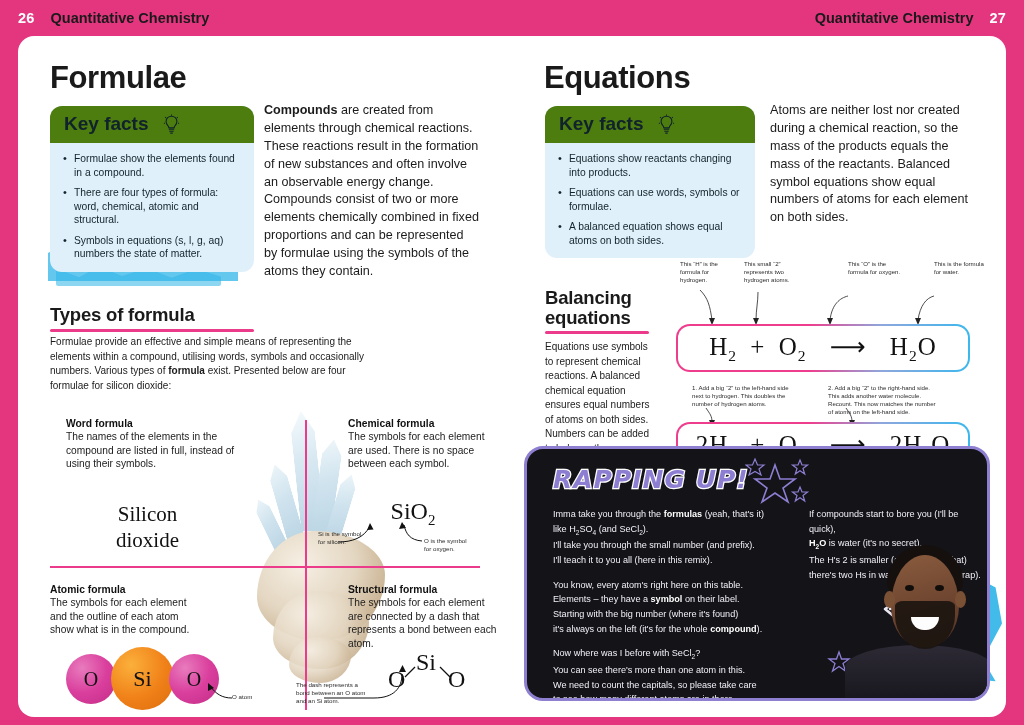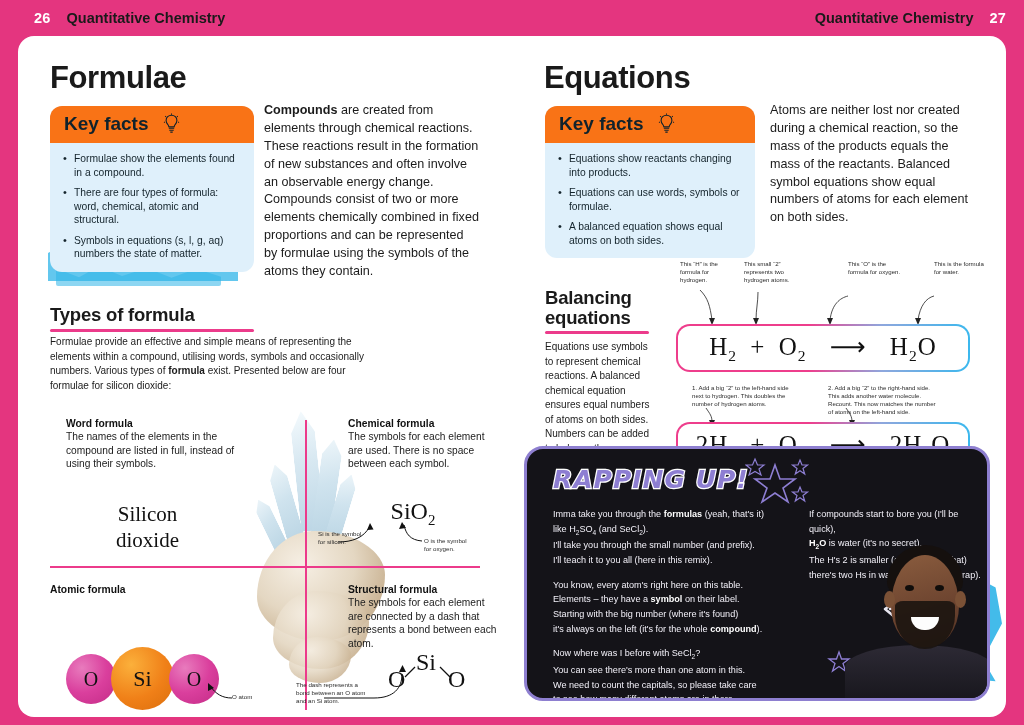--- a/index.html
+++ b/index.html
@@ -6,21 +6,21 @@
   html, body {
     width: 1024px; height: 725px;
     background: #e4357f;
     font-family: "Liberation Sans", sans-serif;
     overflow: hidden;
   }
   .spread { position: relative; width: 1024px; height: 725px; background: #e4357f; }
 
   
   .hdr { position: absolute; top: 0; height: 36px; display: flex; align-items: center; }
-  .hdr-left  { left: 0;  width: 512px; padding-left: 34px; align-items: center; }
+  .hdr-left  { left: 0;  width: 512px; padding-left: 18px; align-items: center; }
   .hdr-right { right: 0; width: 512px; padding-right: 18px; justify-content: flex-end; }
   .pgnum { color: #ffffff; font-weight: bold; font-size: 14.5px; letter-spacing: .2px; }
   .hdr-title { color: #1a1a1a; font-weight: bold; font-size: 14.5px; }
   .hdr-left .hdr-title { margin-left: 16px; }
   .hdr-right .hdr-title { margin-right: 16px; }
 
   
   .page {
     position: absolute; top: 36px; height: 681px; background: #ffffff; overflow: hidden;
   }
@@ -29,22 +29,22 @@
 
   .inner { position: relative; width: 100%; height: 100%; }
 
   h1.section-title {
     font-size: 31px; font-weight: bold; color: #1a1a1a; letter-spacing: -0.4px;
   }
 
   
   .keyfacts { border-radius: 12px; overflow: hidden; background: #dff0fb; }
   .kf-head {
-    background: #f97316; padding: 7px 14px 8px 14px;
-    display: flex; gap: 14px;
+    background: #4d7c0f; padding: 7px 14px 8px 14px;
+    display: flex; align-items: center; gap: 14px;
   }
   .kf-head .kf-title { font-size: 19px; font-weight: bold; color: #10222c; }
   .kf-body { padding: 9px 13px 11px 13px; }
   .kf-body ul { list-style: none; }
   .kf-body li {
     font-size: 10.3px; line-height: 1.32; color: #13232b;
     padding-left: 11px; position: relative; margin-bottom: 7px;
   }
   .kf-body li:last-child { margin-bottom: 0; }
   .kf-body li::before {
@@ -232,20 +232,21 @@
         <path d="M20 22 C 34 22, 46 18, 52 6" stroke="#111" stroke-width="1" fill="none"></path>
         <polygon points="52,3 49,10 55.5,9.5" fill="#111"></polygon>
         <path d="M86 5 C 88 14, 92 20, 104 21" stroke="#111" stroke-width="1" fill="none"></path>
         <polygon points="84,2 81,9 88,8" fill="#111"></polygon>
       </svg>
       <div class="tiny-ann" style="position:absolute;left:300px;top:494px;width:46px;">Si is the symbol for silicon.</div>
       <div class="tiny-ann" style="position:absolute;left:406px;top:501px;width:48px;">O is the symbol for oxygen.</div>
 
       <div style="position:absolute;left:32px;top:548px;width:140px;">
         <div class="quad-label">Atomic formula</div>
+        <div class="quad-desc">The symbols for each element and the outline of each atom show what is in the compound.</div>
       </div>
       <div class="atom atom-o" style="left:48px;top:618px;width:50px;height:50px;font-size:20px;">
         <span>O</span>
       </div>
       <div class="atom atom-si" style="left:93px;top:611px;width:63px;height:63px;font-size:22px;">
         <span>Si</span>
       </div>
       <div class="atom atom-o" style="left:151px;top:618px;width:50px;height:50px;font-size:20px;">
         <span>O</span>
       </div>

